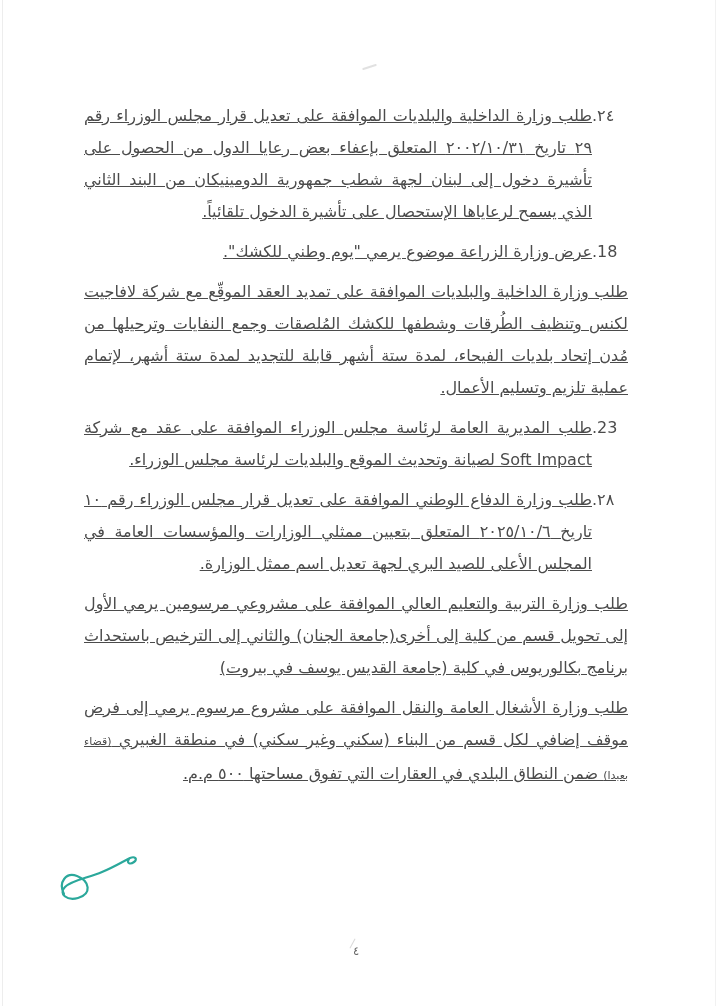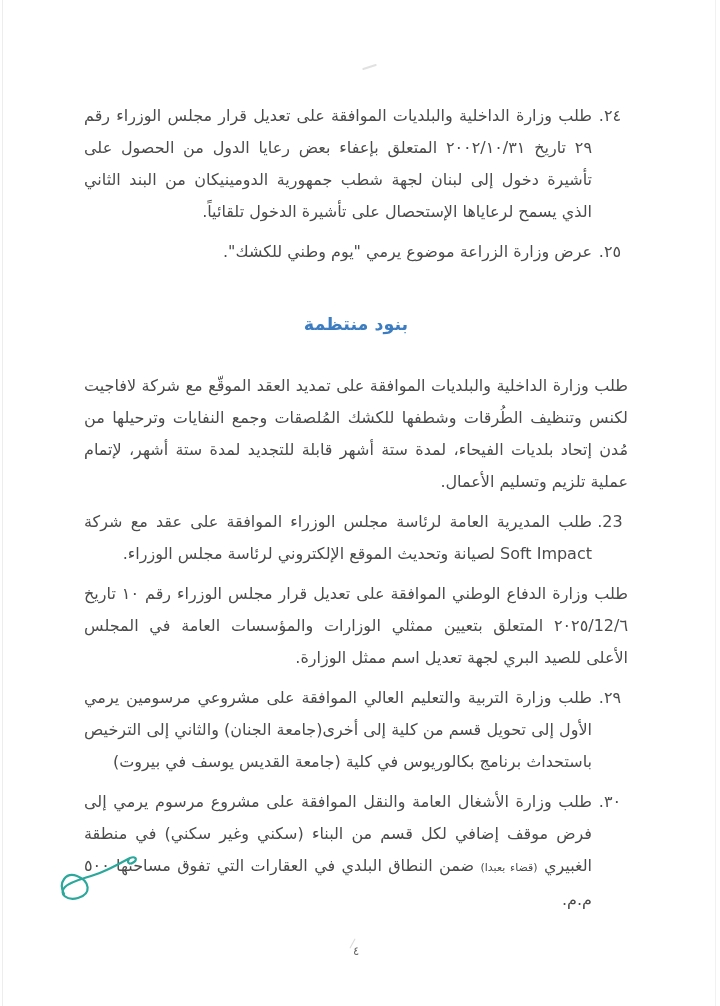--- a/index.html
+++ b/index.html
@@ -32,25 +32,26 @@
     font-size:16px;line-height:32px;
   }
   .item{
     display:flex;direction:rtl;
     margin-bottom:8px;
     text-align:justify;
   }
   .item .num{
     flex:0 0 36px;
     white-space:nowrap;
-    text-align:center;
+    text-align:left;
   }
   .item .body{
     flex:1 1 auto;
     text-align:justify;
+    text-decoration:underline;
   }
   .small-inline{font-size:11px;}
   .section-heading{
     text-align:center;
     font-weight:bold;
     font-size:17.5px;
     color:#3c7cc1;
     margin-top:42px;
     margin-bottom:32px;
     line-height:28px;
@@ -75,46 +76,44 @@
   <div class="artifact-top"></div>
 
   <div class="content">
 
     <div class="item">
       <span class="num">٢٤.</span>
       <div class="body">طلب وزارة الداخلية والبلديات الموافقة على تعديل قرار مجلس الوزراء رقم ٢٩ تاريخ ٢٠٠٢/١٠/٣١ المتعلق بإعفاء بعض رعايا الدول من الحصول على تأشيرة دخول إلى لبنان لجهة شطب جمهورية الدومينيكان من البند الثاني الذي يسمح لرعاياها الإستحصال على تأشيرة الدخول تلقائياً.</div>
     </div>
 
     <div class="item">
-      <span class="num">٢٥.</span>
+      <span class="num">18.</span>
       <div class="body">عرض وزارة الزراعة موضوع يرمي "يوم وطني للكشك".</div>
     </div>
 
-    <div class="section-heading">بنود منتظمة</div>
 
     <div class="item">
       <div class="body">طلب وزارة الداخلية والبلديات الموافقة على تمديد العقد الموقّع مع شركة لافاجيت لكنس وتنظيف الطُرقات وشطفها للكشك المُلصقات وجمع النفايات وترحيلها من مُدن إتحاد بلديات الفيحاء، لمدة ستة أشهر قابلة للتجديد لمدة ستة أشهر، لإتمام عملية تلزيم وتسليم الأعمال.</div>
     </div>
 
     <div class="item">
       <span class="num">23.</span>
-      <div class="body">طلب المديرية العامة لرئاسة مجلس الوزراء الموافقة على عقد مع شركة Soft Impact لصيانة وتحديث الموقع الإلكتروني لرئاسة مجلس الوزراء.</div>
+      <div class="body">طلب المديرية العامة لرئاسة مجلس الوزراء الموافقة على عقد مع شركة Soft Impact لصيانة وتحديث الموقع والبلديات لرئاسة مجلس الوزراء.</div>
     </div>
 
     <div class="item">
-      <div class="body">طلب وزارة الدفاع الوطني الموافقة على تعديل قرار مجلس الوزراء رقم ١٠ تاريخ ٢٠٢٥/12/٦ المتعلق بتعيين ممثلي الوزارات والمؤسسات العامة في المجلس الأعلى للصيد البري لجهة تعديل اسم ممثل الوزارة.</div>
+      <span class="num">٢٨.</span>
+      <div class="body">طلب وزارة الدفاع الوطني الموافقة على تعديل قرار مجلس الوزراء رقم ١٠ تاريخ ٢٠٢٥/١٠/٦ المتعلق بتعيين ممثلي الوزارات والمؤسسات العامة في المجلس الأعلى للصيد البري لجهة تعديل اسم ممثل الوزارة.</div>
     </div>
 
     <div class="item">
-      <span class="num">٢٩.</span>
       <div class="body">طلب وزارة التربية والتعليم العالي الموافقة على مشروعي مرسومين يرمي الأول إلى تحويل قسم من كلية إلى أخرى(جامعة الجنان) والثاني إلى الترخيص باستحداث برنامج بكالوريوس في كلية (جامعة القديس يوسف في بيروت)</div>
     </div>
 
     <div class="item">
-      <span class="num">٣٠.</span>
       <div class="body"><span>طلب وزارة الأشغال العامة والنقل الموافقة على مشروع مرسوم يرمي إلى فرض موقف إضافي لكل قسم من البناء (سكني وغير سكني) في منطقة الغبيري </span><span class="small-inline">(قضاء بعبدا)</span><span> ضمن النطاق البلدي في العقارات التي تفوق مساحتها ٥٠٠ م.م.</span></div>
     </div>
 
   </div>
 
   <svg class="signature" viewBox="0 0 92 68">
     <path d="M 10 44 C 4 32 12 22 23 26 C 36 31 38 44 24 48 C 13 51 4 44 11 37 C 18 30 34 28 48 22 C 60 17 70 11 76 8 C 81 6 84 9 80 12 C 76 15 72 13 75 9" fill="none" stroke="#2ba89b" stroke-width="2.2" stroke-linecap="round" stroke-linejoin="round"></path>
   </svg>
 
   <div class="artifact-pagenum"></div>

